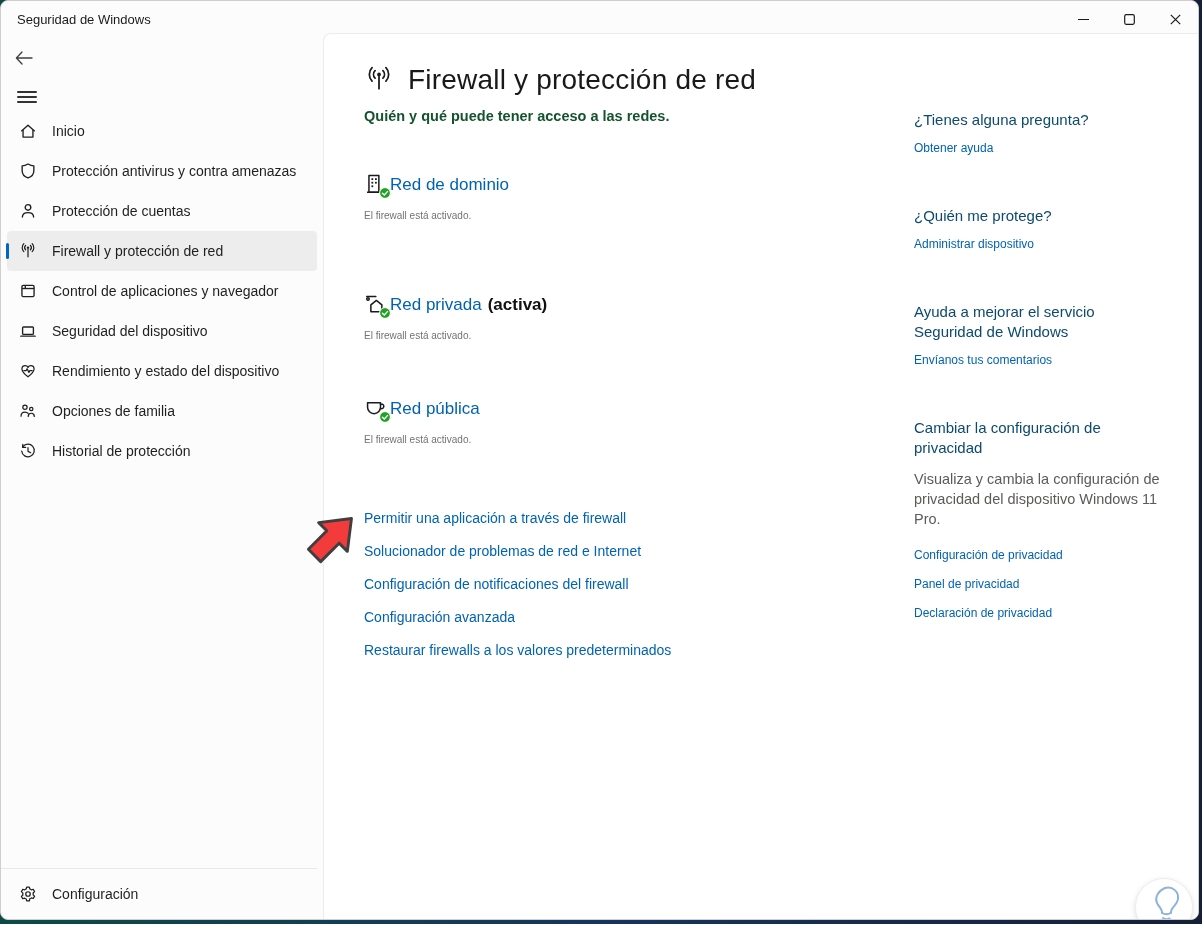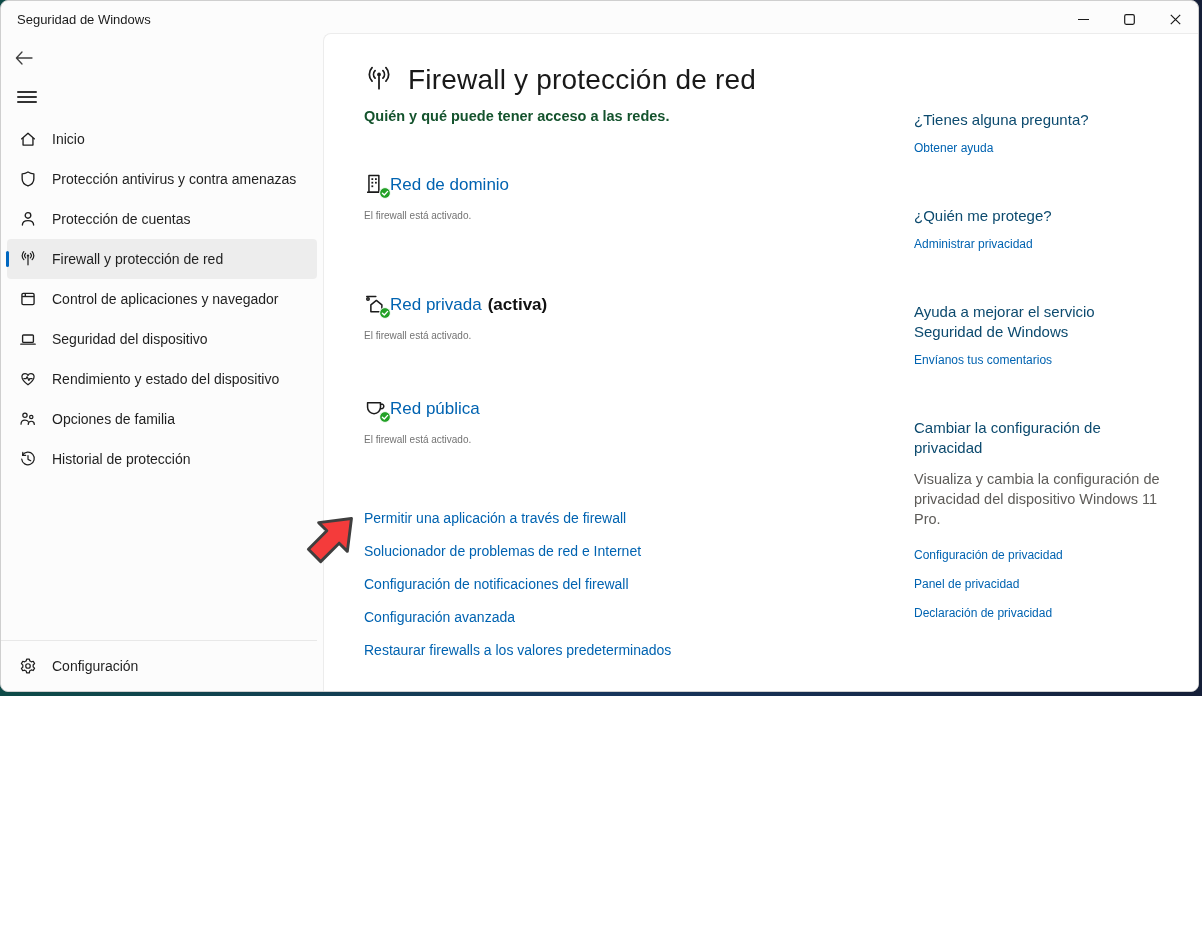--- a/index.html
+++ b/index.html
@@ -1,37 +1,37 @@
 <!DOCTYPE html>
 <html><head>
 <meta charset="utf-8">
 <style>
   * { margin:0; padding:0; box-sizing:border-box; }
   body { font-family:"Liberation Sans", sans-serif; }
-  .stage { position:relative; width:1202px; height:696px;
+  .stage { position:relative; width:1202px; height:924px;
            background:linear-gradient(90deg,#0d4a47 0%,#16355c 50%,#151f38 100%); overflow:hidden; }
   .window { position:absolute; left:0; top:0; right:3px; bottom:4px; background:#fcfcfc;
             border:1px solid #cfcfcf; border-radius:8px; overflow:hidden; }
 
   
   .titlebar { position:absolute; left:0; top:0; right:0; height:36px; display:flex; align-items:center; }
   .app-title { margin-left:16px; font-size:13px; color:#1b1b1b; }
   .win-controls { position:absolute; right:0; top:0; height:36px; display:flex; }
   .win-btn { width:46px; height:36px; display:flex; align-items:center; justify-content:center;
              font-size:14px; color:#1b1b1b; cursor:default; }
   .win-btn svg { display:block; }
 
   
   .sidebar { position:absolute; left:0; top:36px; bottom:0; width:322px; }
   .back-btn { position:absolute; left:14px; top:8px; width:30px; height:26px; font-size:19px; color:#444;
               display:flex; align-items:center; }
   .hamburger { position:absolute; left:16px; top:52px; width:20px; height:16px;
                display:flex; flex-direction:column; justify-content:space-between; padding:2px 0; }
   .hamburger span { display:block; height:1.6px; background:#333; border-radius:1px; }
-  .nav { position:absolute; left:0; top:82px; right:0; }
+  .nav { position:absolute; left:0; top:74px; right:0; }
   .nav-item { position:relative; height:40px; margin:0 6px; display:flex; align-items:center;
               padding-left:12px; border-radius:4px; }
   .nav-item.selected { background:#ededed; }
   .nav-item .accent { display:none; }
   .nav-item.selected .accent { display:block; position:absolute; left:-1px; top:12px; width:3px; height:16px;
                                background:#0067c0; border-radius:2px; }
   .nav-icon { width:18px; height:18px; flex:0 0 18px; margin-right:15px; color:#1f1f1f; }
   .nav-icon svg { width:18px; height:18px; display:block; }
   .nav-label { font-size:14px; color:#1f1f1f; white-space:nowrap; }
   .side-divider { position:absolute; left:0; right:6px; bottom:50px; height:1px; background:#e8e8e8; }
@@ -324,21 +324,21 @@
           <a class="fw-link">Restaurar firewalls a los valores predeterminados</a>
         </div>
 
         <div class="aside">
           <div class="aside-sec sec-pos-1">
             <div class="aside-heading">¿Tienes alguna pregunta?</div>
             <a class="aside-link">Obtener ayuda</a>
           </div>
           <div class="aside-sec sec-pos-2">
             <div class="aside-heading">¿Quién me protege?</div>
-            <a class="aside-link">Administrar privacidad</a>
+            <a class="aside-link">Administrar dispositivo</a>
           </div>
           <div class="aside-sec sec-pos-3">
             <div class="aside-heading">Ayuda a mejorar el servicio Seguridad de Windows</div>
             <a class="aside-link">Envíanos tus comentarios</a>
           </div>
           <div class="aside-sec sec-pos-4">
             <div class="aside-heading">Cambiar la configuración de privacidad</div>
             <div class="aside-desc">Visualiza y cambia la configuración de privacidad del dispositivo Windows 11 Pro.</div>
             <a class="aside-link" style="margin-top:16px;">Configuración de privacidad</a>
             <a class="aside-link">Panel de privacidad</a>

